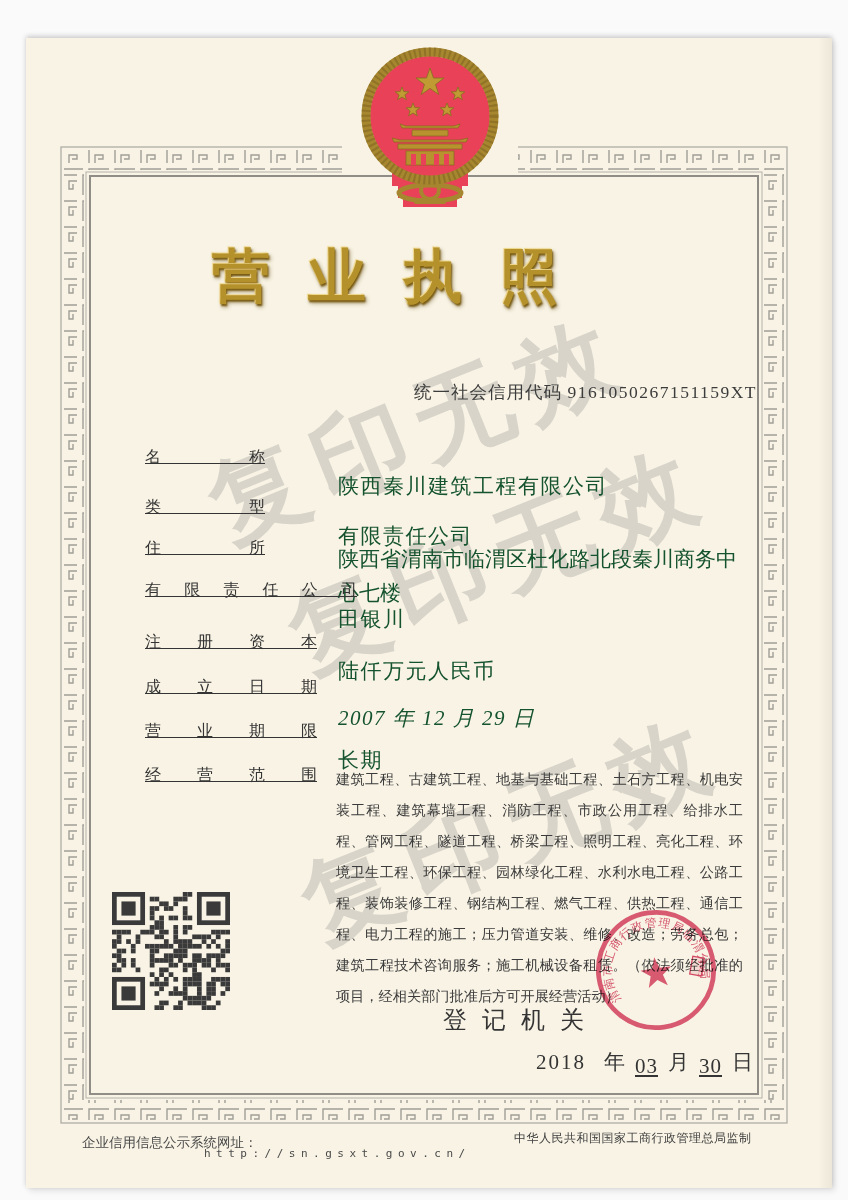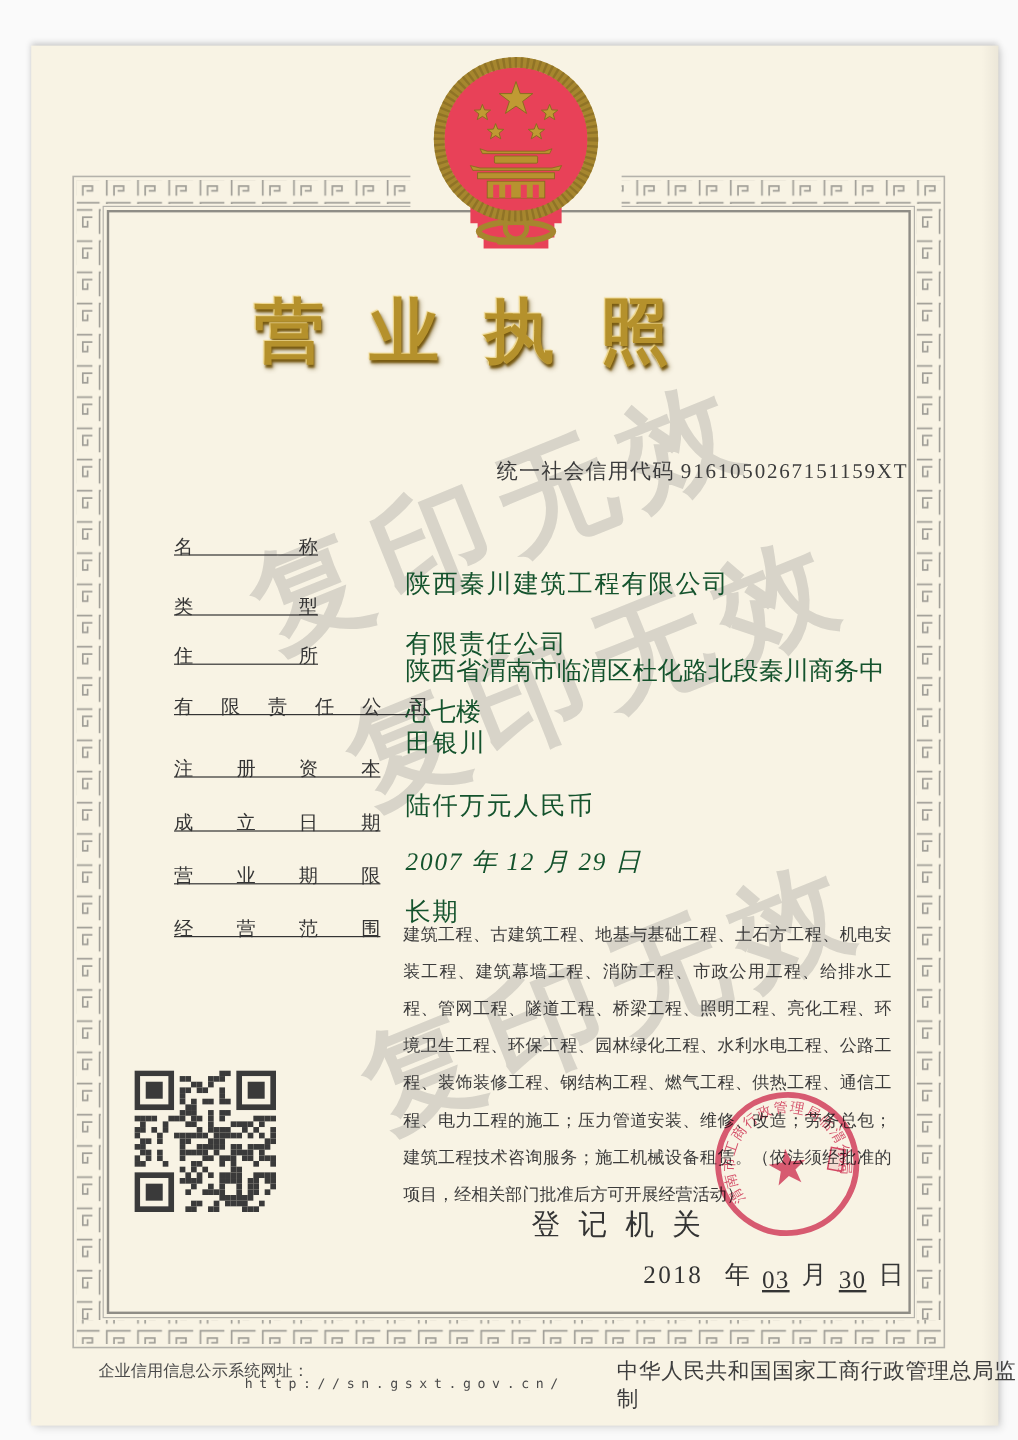--- a/index.html
+++ b/index.html
@@ -84,21 +84,21 @@
     position:absolute;left:592px;top:906px;width:128px;height:128px;
     mix-blend-mode:multiply;opacity:.92;transform:rotate(-8deg);
   }
   
   .foot-site{position:absolute;left:82px;top:1134px;font-size:13.5px;color:#4a4a4a;text-align:right;}
   .foot-url{
     position:absolute;left:204px;top:1147px;
     font-family:"DejaVu Sans Mono","Liberation Mono",monospace;
     font-size:11px;letter-spacing:5.5px;color:#4a4a4a;
   }
-  .foot-sup{position:absolute;left:514px;top:1130px;font-size:18px;color:#3e3e3e;letter-spacing:.5px;}
+  .foot-sup{position:absolute;left:514px;top:1130px;font-size:12px;color:#3e3e3e;letter-spacing:.5px;}
 </style>
 </head>
 <body>
 
 <div class="paper">
   <div class="edge-shade"></div>
 </div>
 
 <div class="wm" style="left:215px;top:448px;">复印无效</div>
 <div class="wm" style="left:295px;top:578px;">复印无效</div>

